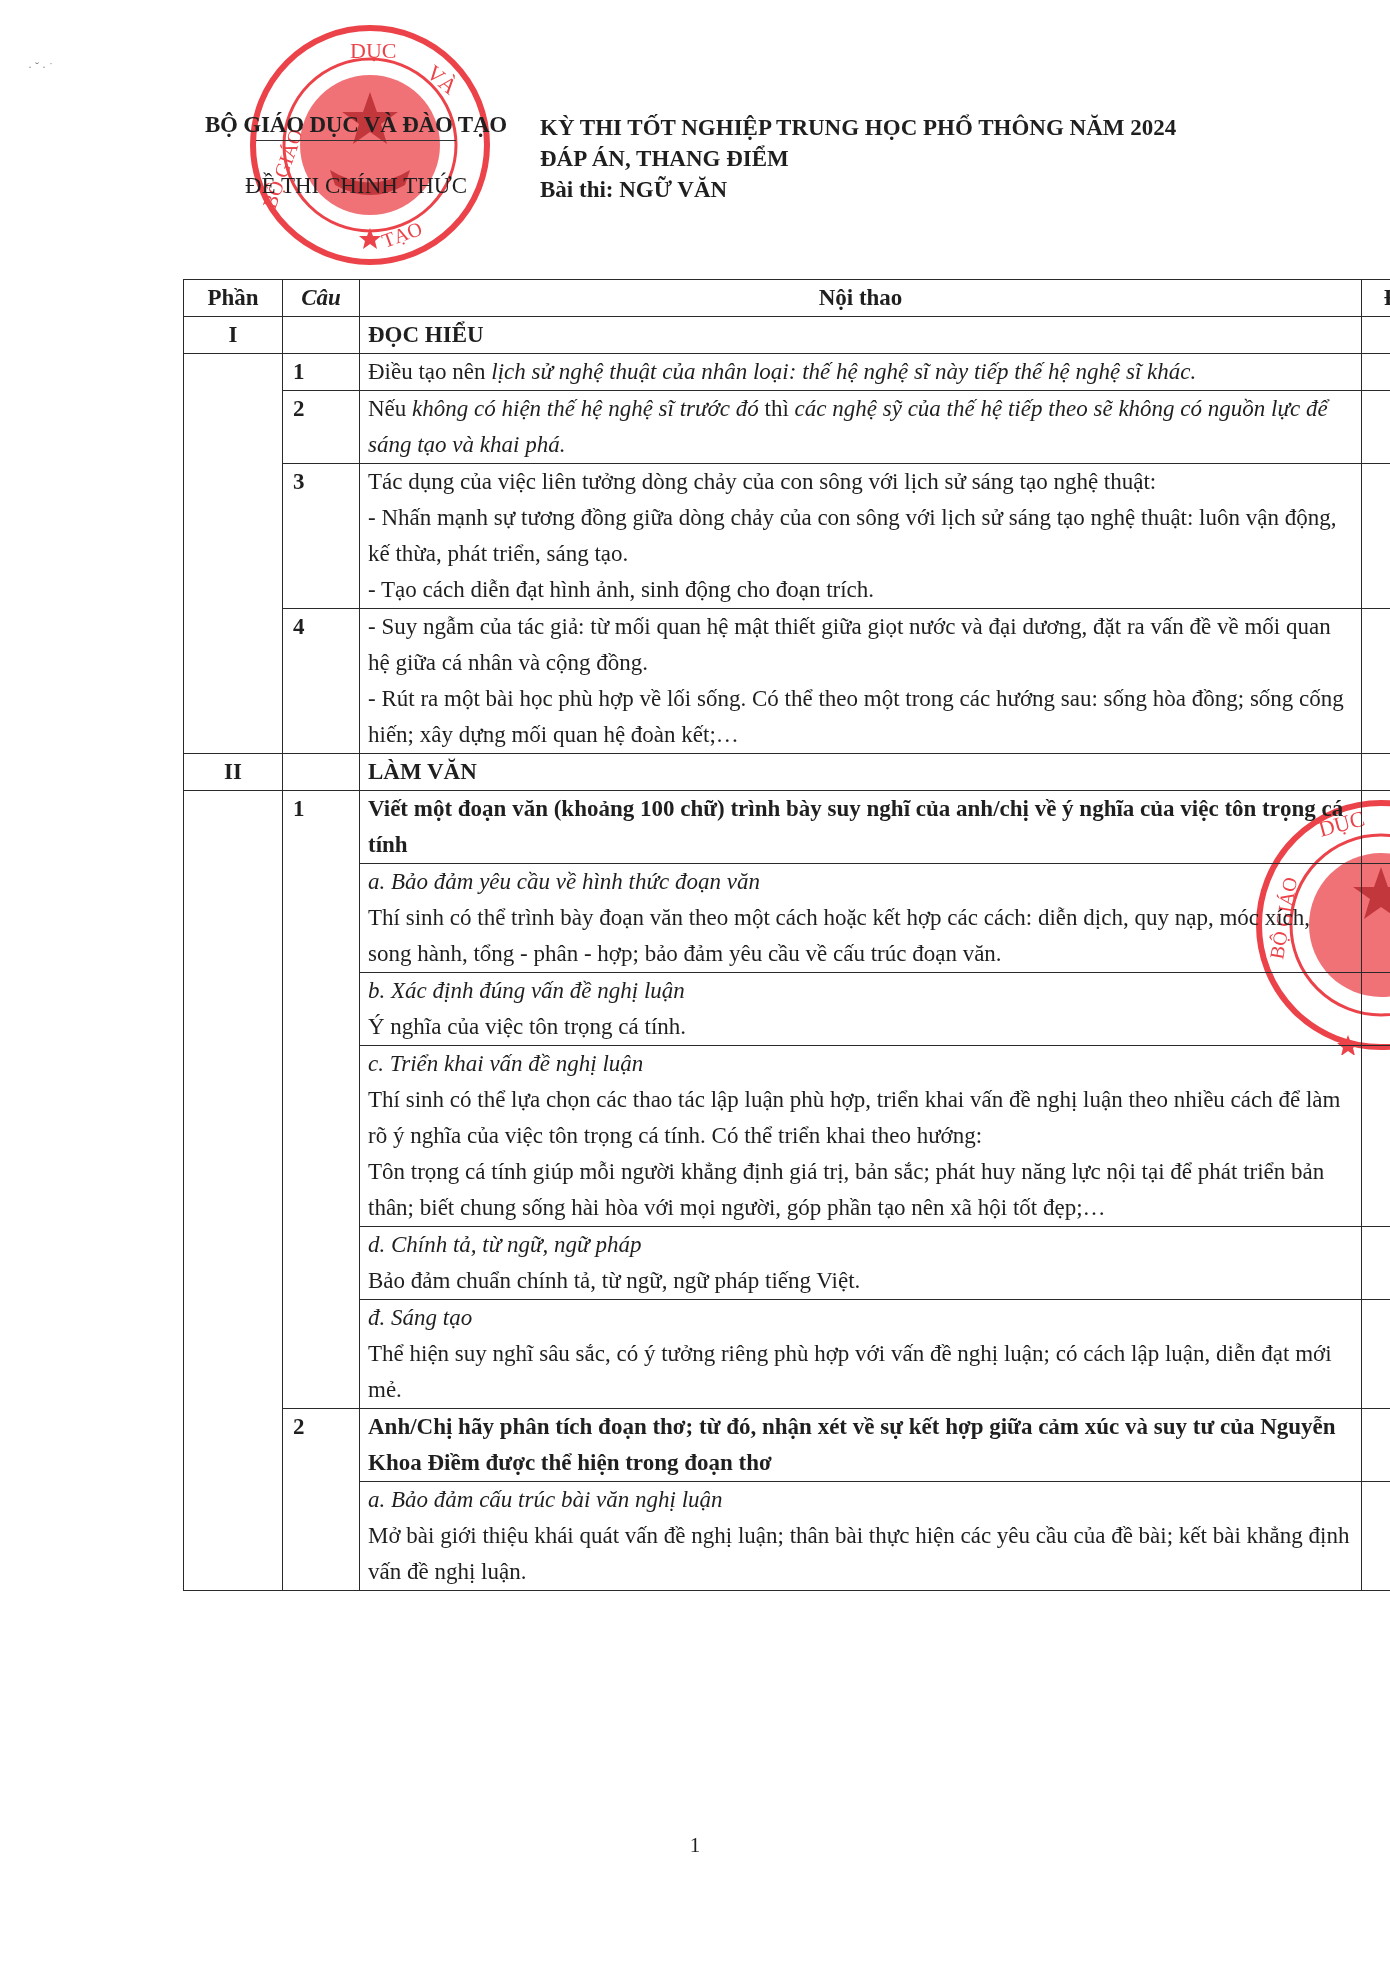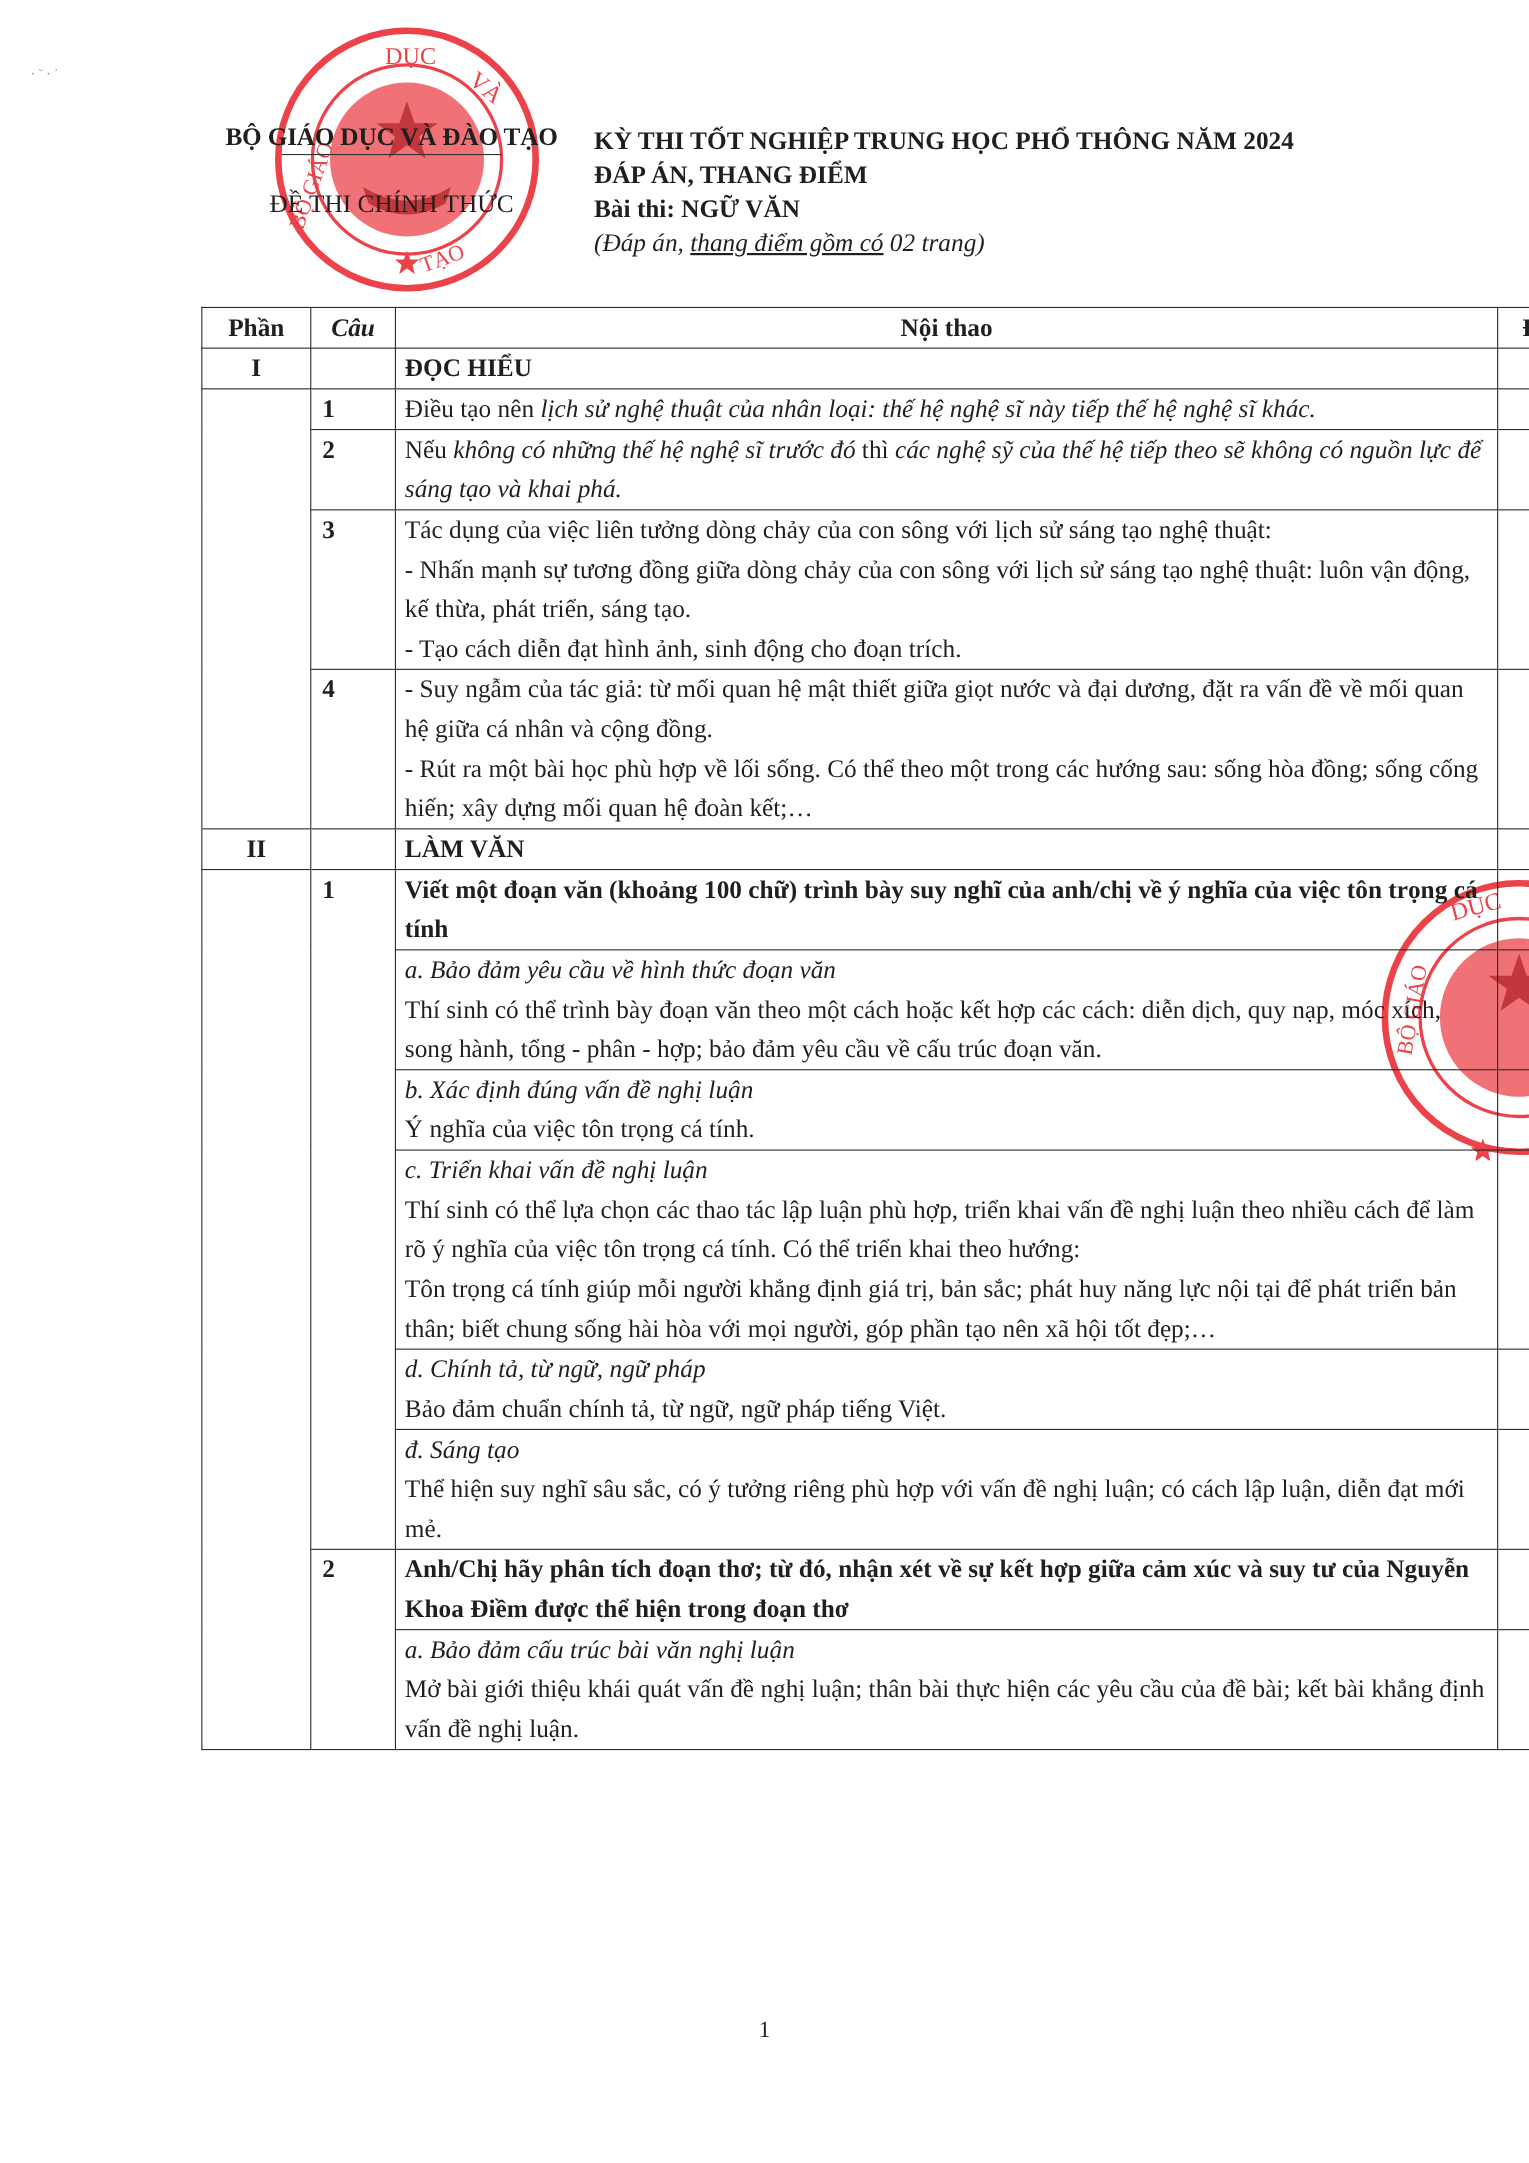--- a/index.html
+++ b/index.html
@@ -77,21 +77,20 @@
 <div class="hdr-left">
   <div class="org">BỘ GIÁO DỤC VÀ ĐÀO TẠO</div>
   <div class="rule"></div>
   <div class="sub">ĐỀ THI CHÍNH THỨC</div>
 </div>
 
 <div class="hdr-right">
   <div class="l1">KỲ THI TỐT NGHIỆP TRUNG HỌC PHỔ THÔNG NĂM 2024</div>
   <div class="l2">ĐÁP ÁN, THANG ĐIỂM</div>
   <div class="l3">Bài thi: NGỮ VĂN</div>
-  <div class="l4"><span>(Đáp án, </span><span class="u">thang điểm gồm có</span><span> 02 trang)</span></div>
 </div>
 
 <table class="score">
   <thead>
     <tr>
       <th class="c-phan">Phần</th>
       <th class="c-cau">Câu</th>
       <th>Nội thao</th>
       <th class="c-diem">Điểm</th>
     </tr>
@@ -105,21 +104,21 @@
       <td class="c-diem bold">3,0</td>
     </tr>
     <tr>
       <td class="c-phan noBotBorder" rowspan="4"></td>
       <td class="cau-num">1</td>
       <td><span>Điều tạo nên </span><span class="ital">lịch sử nghệ thuật của nhân loại: thế hệ nghệ sĩ này tiếp thế hệ nghệ sĩ khác.</span></td>
       <td class="c-diem">0,75</td>
     </tr>
     <tr>
       <td class="cau-num">2</td>
-      <td><span>Nếu </span><span class="ital">không có những thế hệ nghệ sĩ trước đó</span><span> thì </span><span class="ital">các nghệ sỹ của thế hệ tiếp theo sẽ không có nguồn lực để sáng tạo và khai phá.</span></td>
+      <td><span>Nếu </span><span class="ital">không có hiện thế hệ nghệ sĩ trước đó</span><span> thì </span><span class="ital">các nghệ sỹ của thế hệ tiếp theo sẽ không có nguồn lực để sáng tạo và khai phá.</span></td>
       <td class="c-diem">0,75</td>
     </tr>
     <tr>
       <td class="cau-num">3</td>
       <td>
         <div>Tác dụng của việc liên tưởng dòng chảy của con sông với lịch sử sáng tạo nghệ thuật:</div>
         <div>- Nhấn mạnh sự tương đồng giữa dòng chảy của con sông với lịch sử sáng tạo nghệ thuật: luôn vận động, kế thừa, phát triển, sáng tạo.</div>
         <div>- Tạo cách diễn đạt hình ảnh, sinh động cho đoạn trích.</div>
       </td>
       <td class="c-diem">1,0</td>

